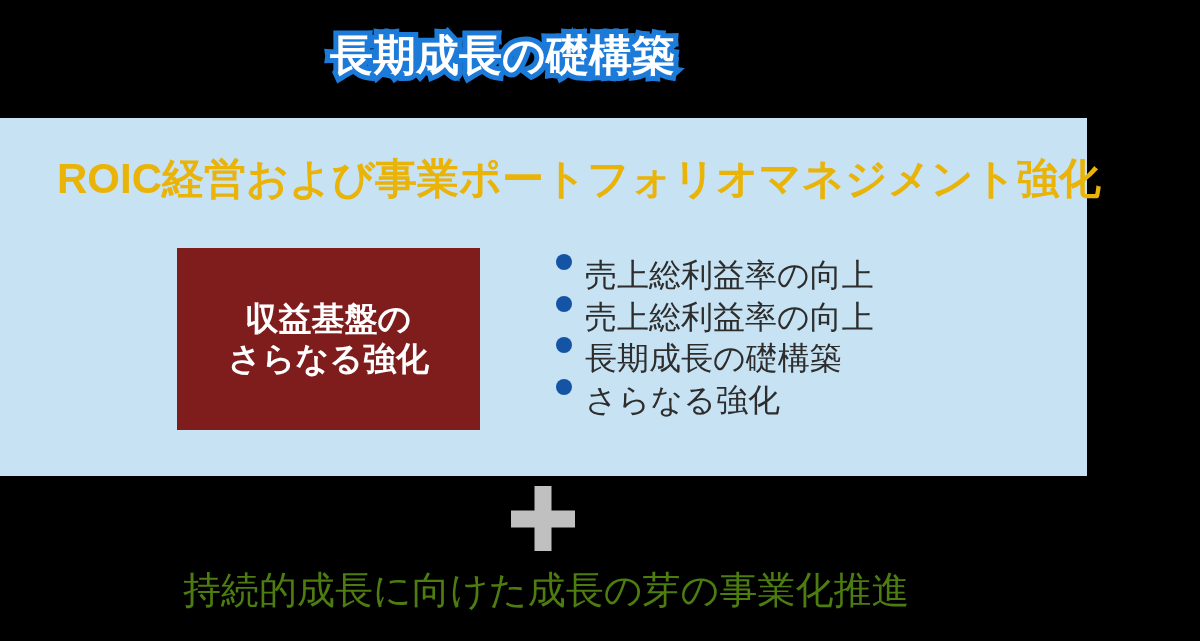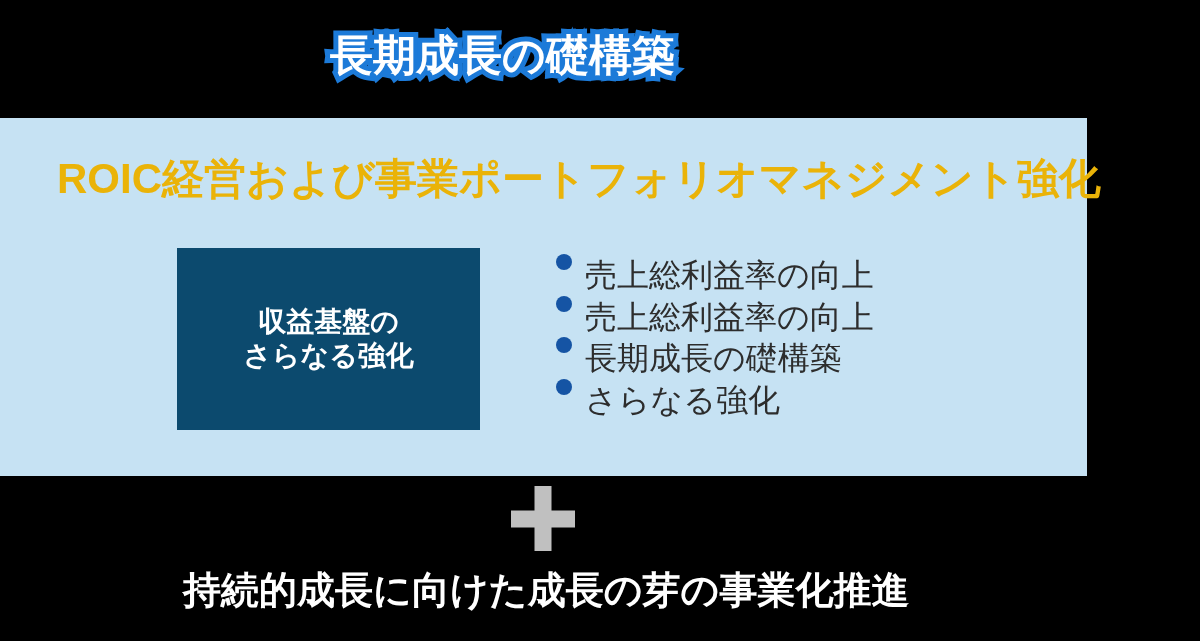--- a/index.html
+++ b/index.html
@@ -61,27 +61,27 @@
     line-height: 1;
   }
 
   
   .highlight-box {
     position: absolute;
     left: 177px;
     top: 248px;
     width: 303px;
     height: 182px;
-    background: #0c4a6e;
+    background: #7f1d1d;
     display: flex;
     flex-direction: column;
     align-items: center;
     justify-content: center;
     color: #ffffff;
-    font-size: 28px;
+    font-size: 33px;
     font-weight: bold;
     line-height: 1.2;
     text-align: center;
   }
 
   
   .bullet-list {
     position: absolute;
     left: 556px;
     top: 254px;
@@ -134,22 +134,22 @@
     width: 17px;
     transform: translateX(-50%);
   }
 
   
   .footer-text {
     position: absolute;
     left: 183px;
     top: 571px;
     font-size: 38px;
-    font-weight: bold;
-    color: #ffffff;
+    font-weight: normal;
+    color: #4d7c0f;
     white-space: nowrap;
     line-height: 1;
   }
 </style>
 </head>
 <body>
 
 <div class="slide">
 
   <div class="title">

